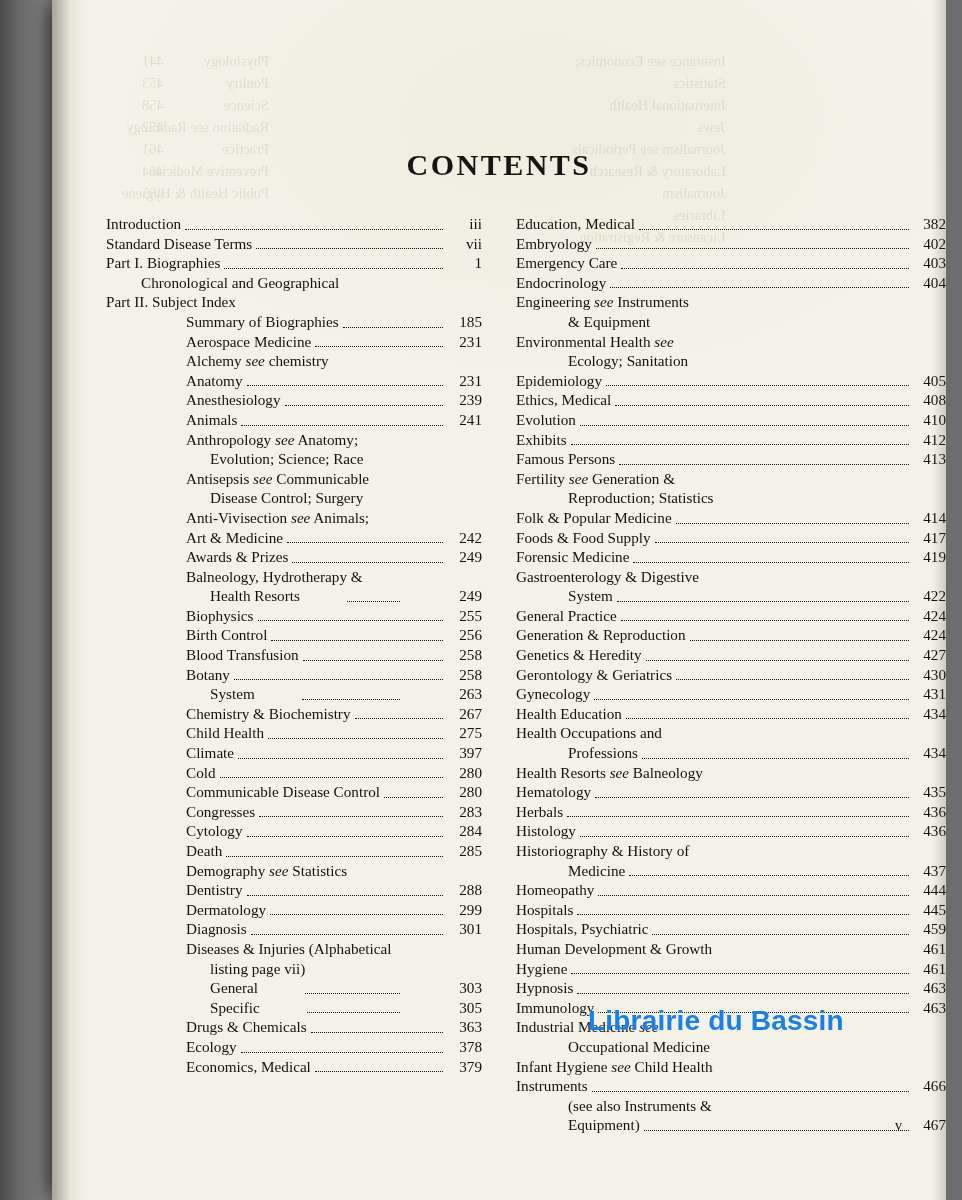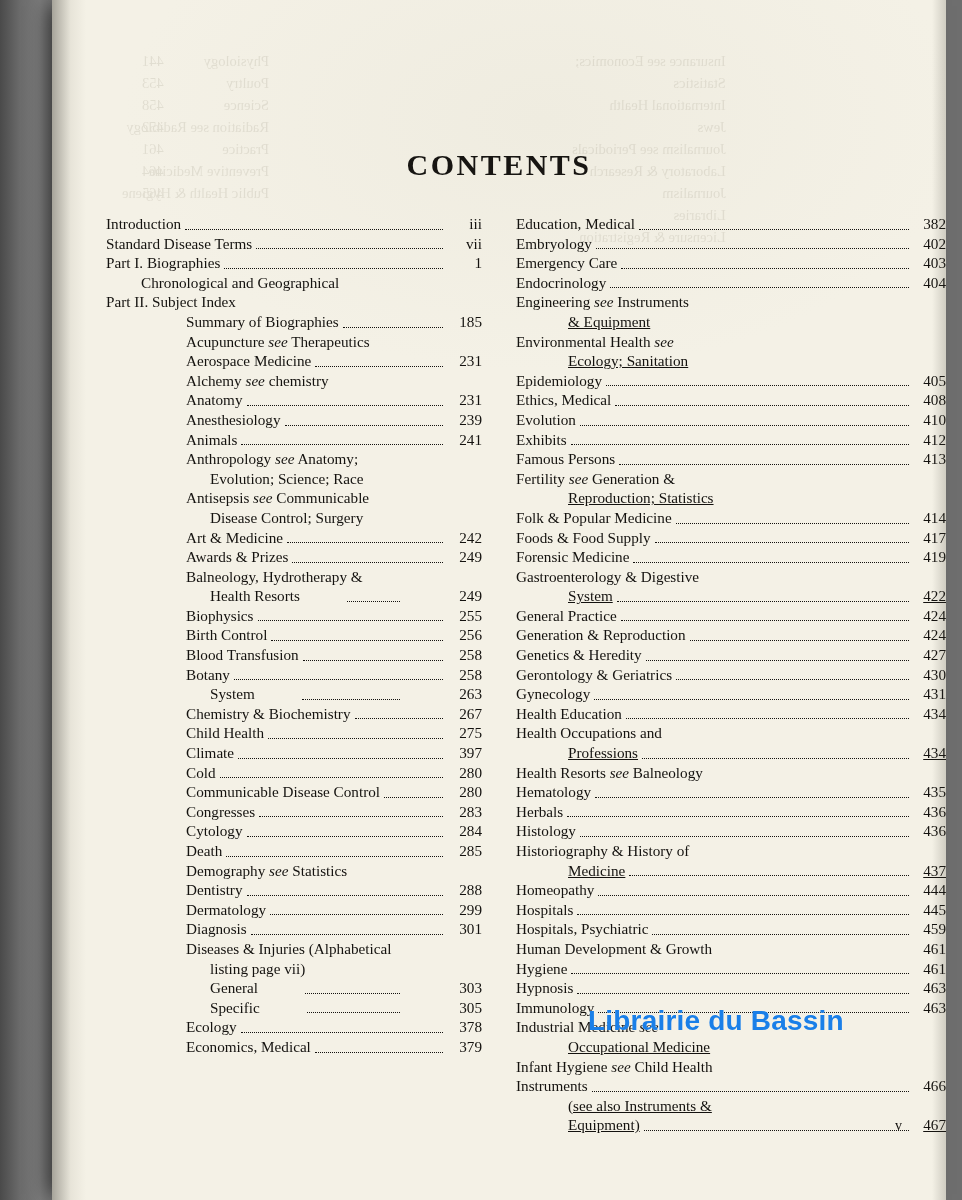--- a/index.html
+++ b/index.html
@@ -118,21 +118,21 @@
     text-align: right;
     flex: 0 0 36px;
     font-variant-numeric: tabular-nums;
   }
   .col-right .pg { width: 34px; flex: 0 0 34px; }
   
   .i0 { padding-left: 0px; }
   .i1 { padding-left: 35px; }
   .i2 { padding-left: 80px; }
   .i3 { padding-left: 104px; gap: 43px; }
-  .cont { padding-left: 52px; text-decoration: underline; }
+  .cont { padding-left: 52px; }
 
   #folio {
     position: absolute;
     right: 44px;
     top: 1118px;
     font-size: 14px;
     color: #14120f;
     font-family: "Liberation Serif", serif;
   }
 
@@ -217,25 +217,20 @@
             <span class="lbl">Part II. Subject Index</span>
             <span class="leader none"></span>
             <span class="pg"></span>
           </li>
           <li class="i2">
             <span class="lbl">Summary of Biographies</span>
             <span class="leader"></span>
             <span class="pg">185</span>
           </li>
           <li class="i2">
-            <span class="lbl">Acupuncture <i>see</i> Therapeutics</span>
-            <span class="leader none"></span>
-            <span class="pg"></span>
-          </li>
-          <li class="i2">
             <span class="lbl">Aerospace Medicine</span>
             <span class="leader"></span>
             <span class="pg">231</span>
           </li>
           <li class="i2">
             <span class="lbl">Alchemy <i>see</i> chemistry</span>
             <span class="leader none"></span>
             <span class="pg"></span>
           </li>
           <li class="i2">
@@ -267,20 +262,25 @@
             <span class="lbl">Antisepsis <i>see</i> Communicable</span>
             <span class="leader none"></span>
             <span class="pg"></span>
           </li>
           <li class="i3">
             <span class="lbl">Disease Control; Surgery</span>
             <span class="leader none"></span>
             <span class="pg"></span>
           </li>
           <li class="i2">
+            <span class="lbl">Anti-Vivisection <i>see</i> Animals;</span>
+            <span class="leader none"></span>
+            <span class="pg"></span>
+          </li>
+          <li class="i2">
             <span class="lbl">Art &amp; Medicine</span>
             <span class="leader"></span>
             <span class="pg">242</span>
           </li>
           <li class="i2">
             <span class="lbl">Awards &amp; Prizes</span>
             <span class="leader"></span>
             <span class="pg">249</span>
           </li>
           <li class="i2">
@@ -390,20 +390,25 @@
           </li>
           <li class="i3">
             <span class="lbl">General</span>
             <span class="leader"></span>
             <span class="pg">303</span>
           </li>
           <li class="i3">
             <span class="lbl">Specific</span>
             <span class="leader"></span>
             <span class="pg">305</span>
+          </li>
+          <li class="i2">
+            <span class="lbl">Drugs &amp; Chemicals</span>
+            <span class="leader"></span>
+            <span class="pg">363</span>
           </li>
           <li class="i2">
             <span class="lbl">Ecology</span>
             <span class="leader"></span>
             <span class="pg">378</span>
           </li>
           <li class="i2">
             <span class="lbl">Economics, Medical</span>
             <span class="leader"></span>
             <span class="pg">379</span>

